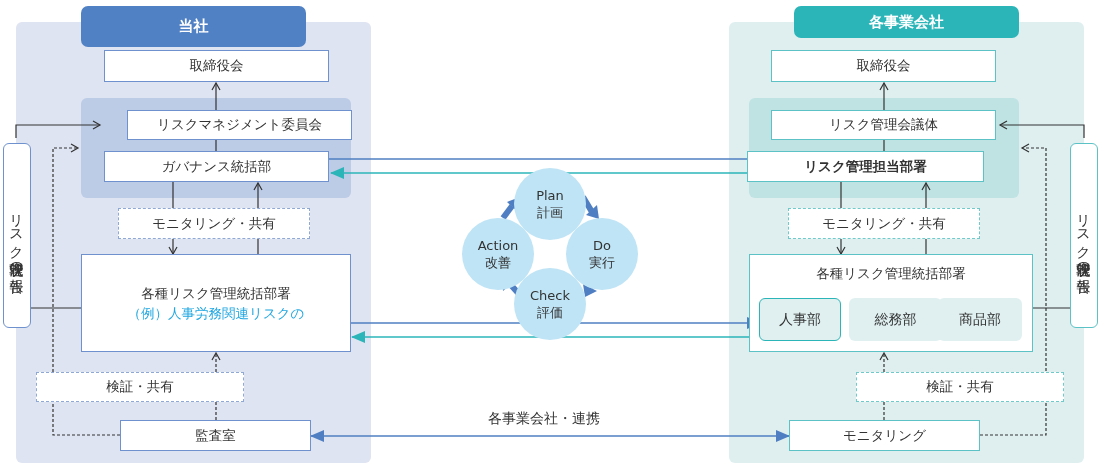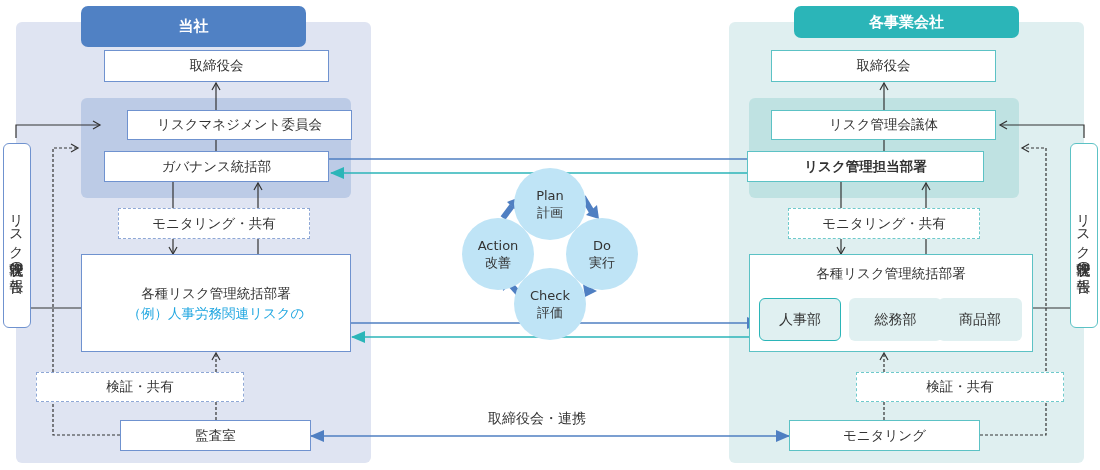--- a/index.html
+++ b/index.html
@@ -130,13 +130,13 @@
 </div>
 <div class="circle" style="left:514px;top:268px;">
   <span>Check</span>
   <span>評価</span>
 </div>
 <div class="circle" style="left:462px;top:218px;">
   <span>Action</span>
   <span>改善</span>
 </div>
 
-<div class="label" style="left:488px;top:410px;">取締役会・連携</div>
+<div class="label" style="left:488px;top:410px;">各事業会社・連携</div>
 
 </body></html>

